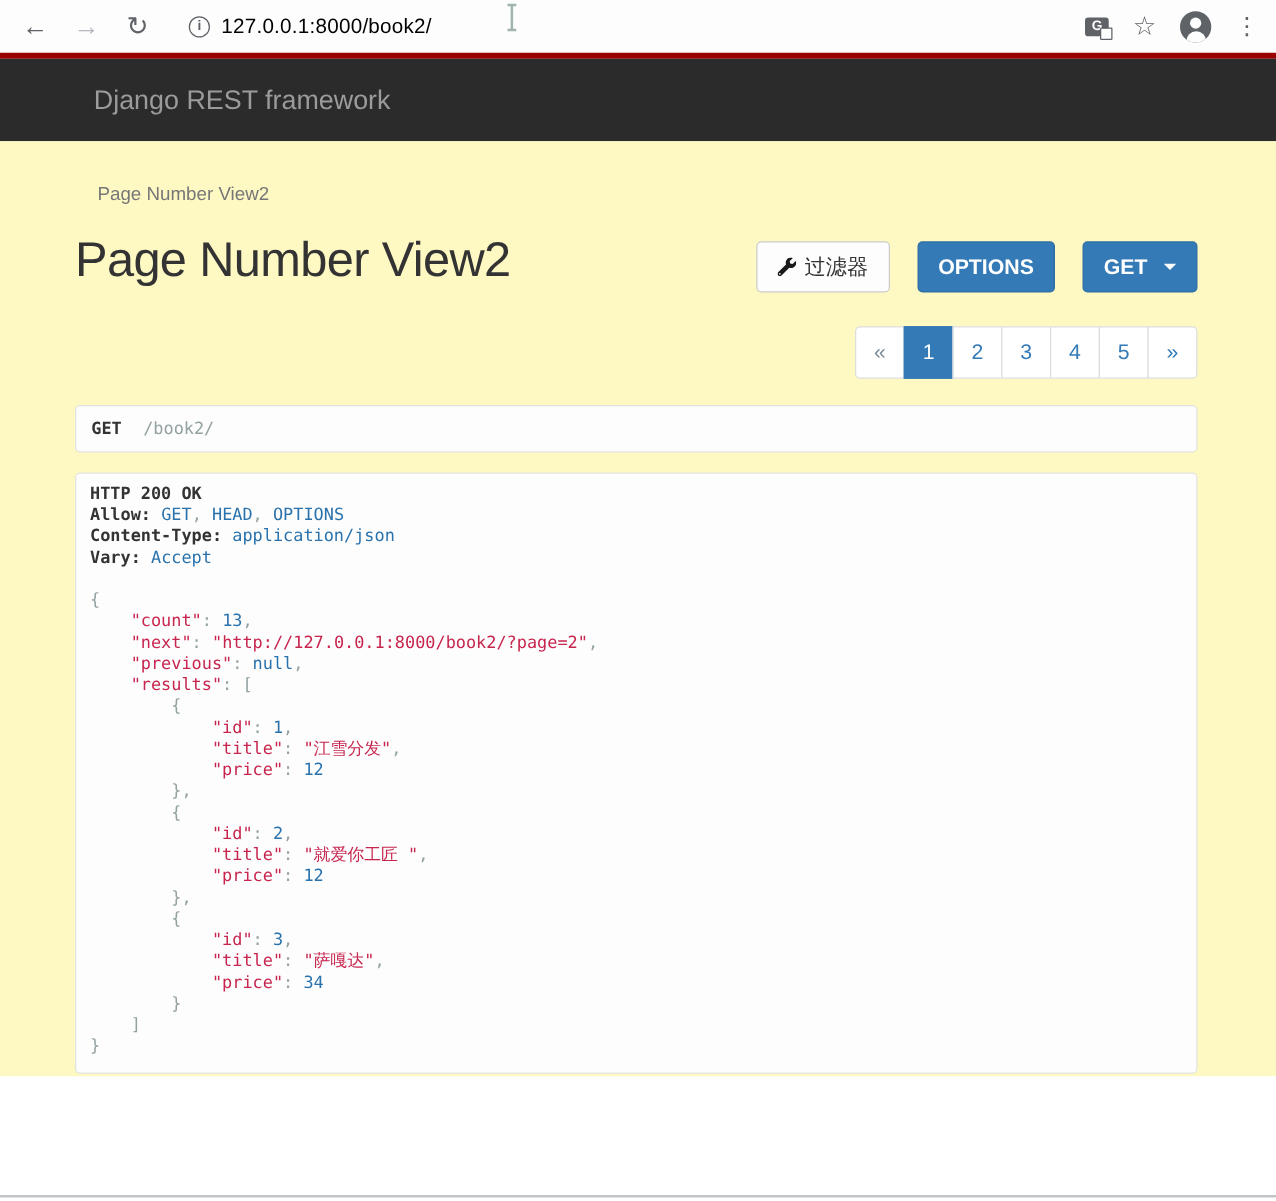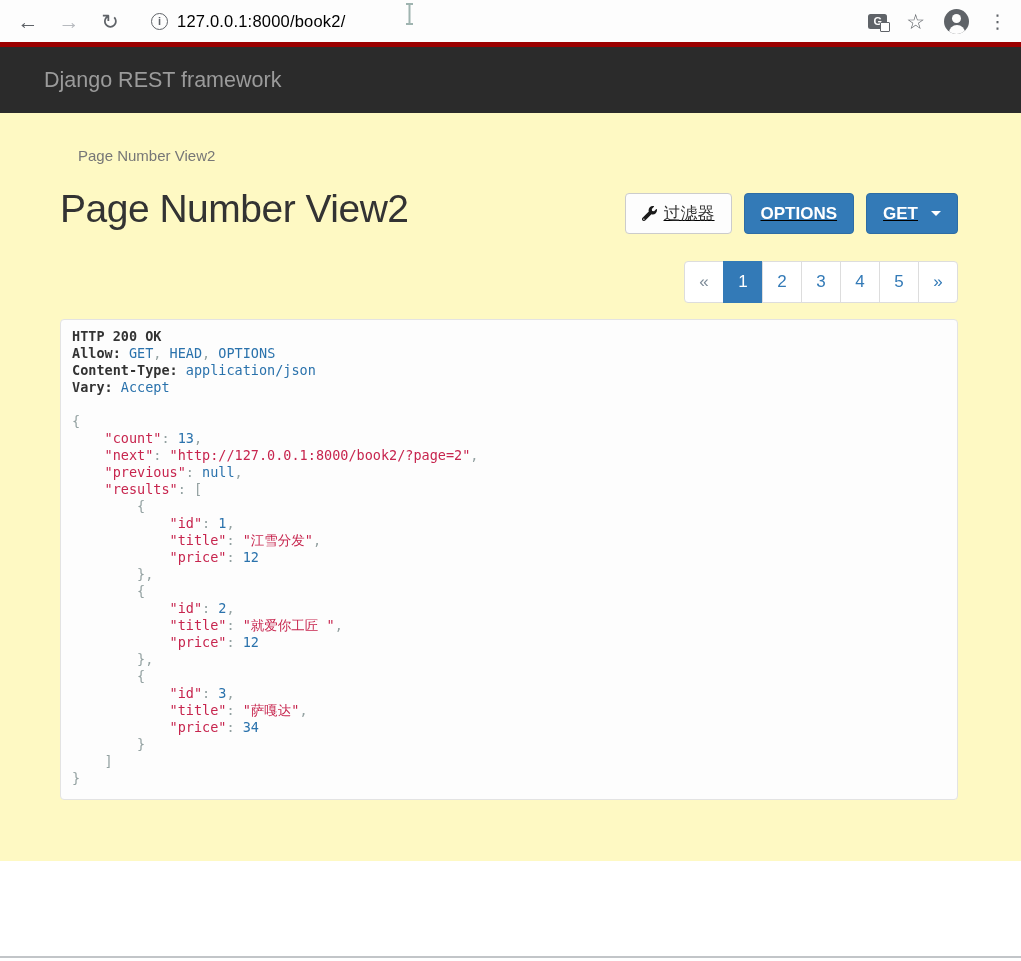--- a/index.html
+++ b/index.html
@@ -28,30 +28,30 @@
                        border-radius:50%; background:#fdfdfd; }
   .avatar-ic::after { content:""; position:absolute; left:4.5px; top:16px; width:16px; height:10px;
                       border-radius:8px 8px 0 0; background:#fdfdfd; }
   .dots-ic { font-size:19px; color:#5f6368; line-height:1; }
   .ibeam { position:absolute; left:404px; top:2px; }
 
   .red-strip { height:5px; background:#9B0000; }
 
   
   .navbar { height:66px; background:#2B2B2B; display:flex; align-items:center; }
-  .brand { color:#9B9B9B; font-size:21.5px; margin-left:44px; text-decoration:none; }
+  .brand { color:#9B9B9B; font-size:21.5px; margin-left:75px; text-decoration:none; }
 
   
   .page { background:#fef9c3; height:748px; }
   .container { margin:0 63px 0 60px; }
   .breadcrumb { padding:34px 0 0 18px; font-size:15px; color:#777; }
 
   .page-header { margin-top:23px; display:flex; justify-content:space-between; align-items:flex-start; }
   h1.title { font-size:39px; font-weight:400; color:#333; letter-spacing:-.5px; }
-  .btns { display:flex; gap:12px; margin-top:6px;text-decoration:underline; }
+  .btns { display:flex; gap:22px; margin-top:6px; }
   .btn { border-radius:4px; font-size:17px; padding:8px 16px; cursor:pointer;
          display:flex; align-items:center; border:1px solid transparent; }
   .btn-default { background:#FDFDFD; border-color:#ccc; color:#333; }
   .btn-primary { background:#337AB7; border-color:#2E6DA4; color:#fff; font-weight:600; }
   .wrench { width:15px; height:15px; margin-right:7px; }
   .caret { width:0; height:0; border-left:5px solid transparent; border-right:5px solid transparent;
            border-top:5px solid #fff; margin-left:13px; }
 
   
   .pager-row { display:flex; justify-content:flex-end; margin-top:27px; }
@@ -149,20 +149,24 @@
           </li>
           <li>
             <a>5</a>
           </li>
           <li>
             <a>»</a>
           </li>
         </ul>
     </div>
 
+    <div class="panel req-panel">
+      <span class="b">GET</span>
+      <span class="pun" style="margin-left:9px;">/book2/</span>
+    </div>
 
     <div class="panel resp-panel">
       <pre class="resp" id="resp"><span class="b">HTTP 200 OK</span>
 <span class="b">Allow:</span> <span class="lit">GET</span><span class="pun">, </span><span class="lit">HEAD</span><span class="pun">, </span><span class="lit">OPTIONS</span>
 <span class="b">Content-Type:</span> <span class="lit">application/json</span>
 <span class="b">Vary:</span> <span class="lit">Accept</span>
 
 <span class="pun">{</span>
     <span class="str">"count"</span><span class="pun">:</span> <span class="lit">13</span><span class="pun">,</span>
     <span class="str">"next"</span><span class="pun">:</span> <span class="str">"http://127.0.0.1:8000/book2/?page=2"</span><span class="pun">,</span>

